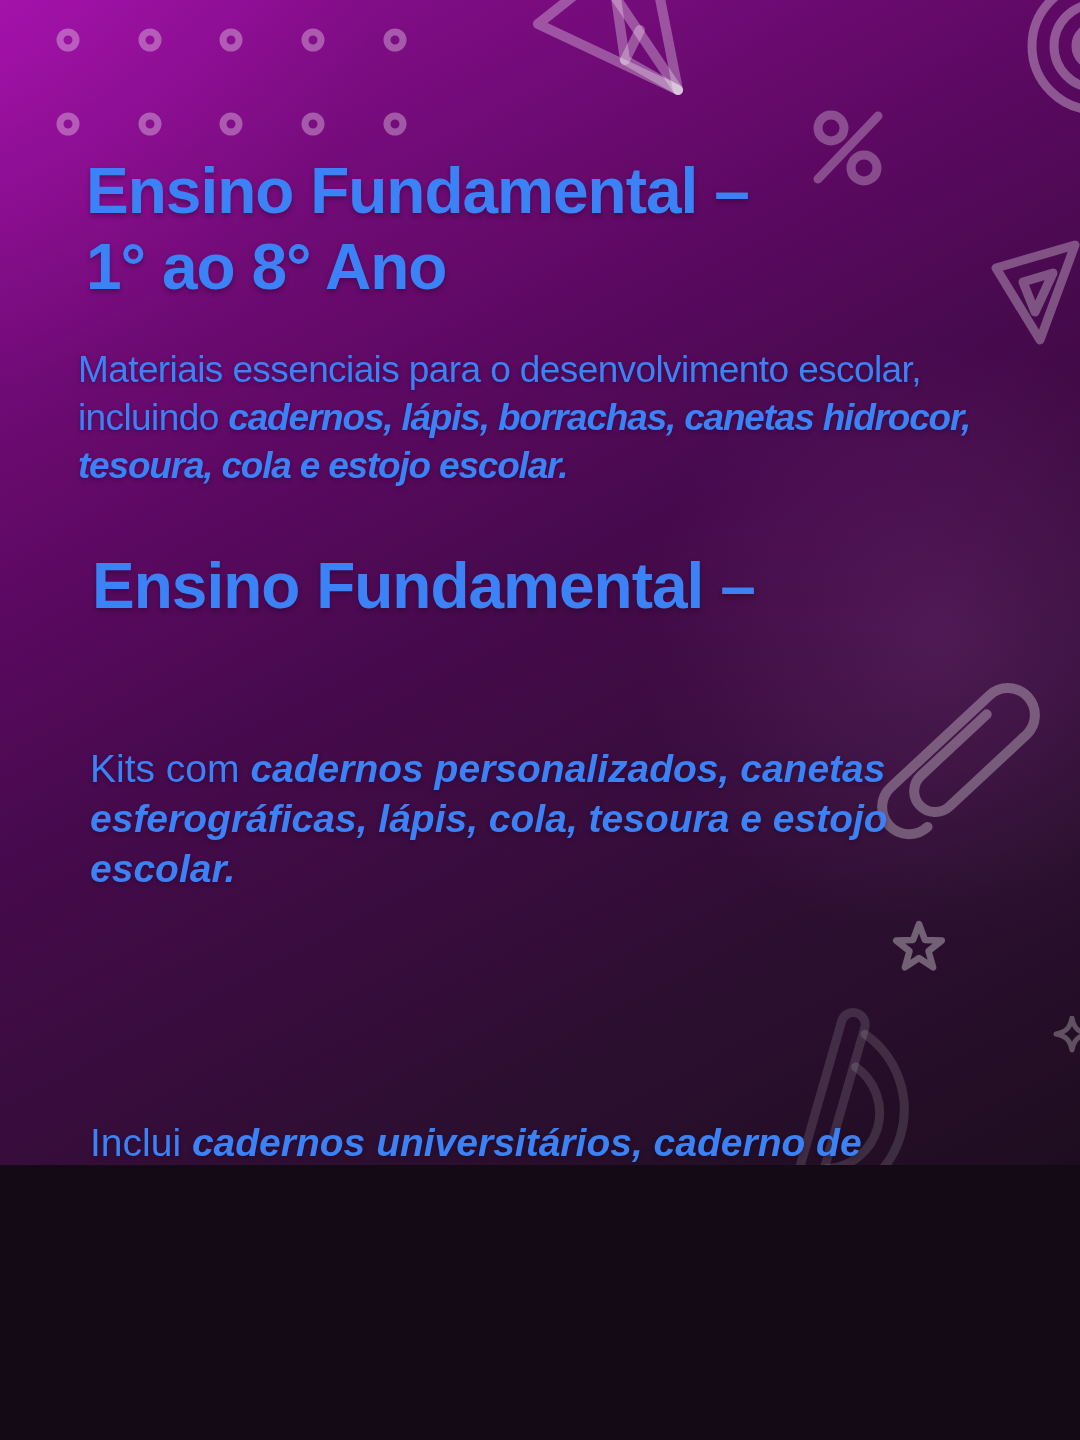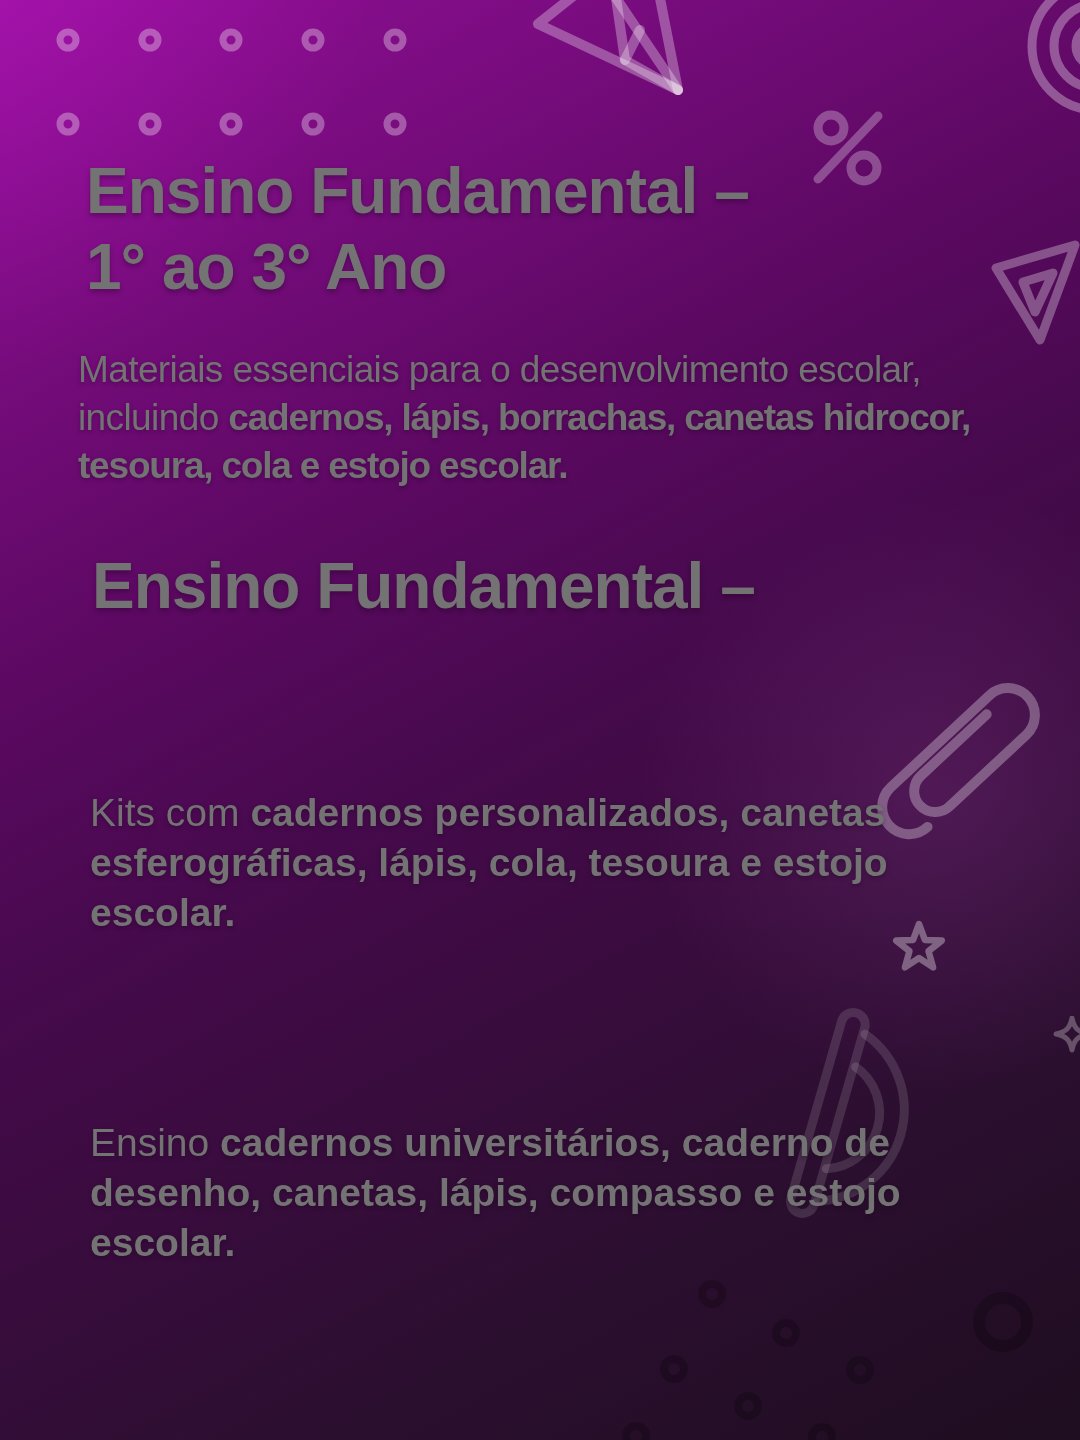--- a/index.html
+++ b/index.html
@@ -1,21 +1,21 @@
 <!DOCTYPE html>
 <html><head>
 <meta charset="utf-8">
 <style>
   html,body{margin:0;padding:0;background:#140a16;}
   .canvas{
     position:relative;
-    width:1080px;height:1440px;
+    width:1080px;height:1165px;
     overflow:hidden;
     font-family:"Liberation Sans", sans-serif;
-    color:#737373;
+    color:#3b82f6;
   }
   .bg{
     position:absolute;inset:0;
     background:
       radial-gradient(circle 430px at 87% 55%, rgba(200,95,210,0.16), transparent 70%),
       radial-gradient(circle 760px at -8% -6%, rgba(226,30,235,0.28), transparent 62%),
       linear-gradient(152deg, #930f99 0%, #7a0c80 16%, #5d0963 34%, #460a4c 50%, #3a0c3f 63%, #2b0f2f 80%, #1e0d20 100%);
   }
   svg.deco{position:absolute;display:block;}
   .heading{
@@ -23,27 +23,27 @@
     font-size:64px;line-height:76px;font-weight:700;
     letter-spacing:-1px;
     text-shadow:0 3px 5px rgba(25,0,30,0.35);
   }
   .heading .hline{display:block;white-space:pre;}
   .para{
     position:absolute;margin:0;
     font-size:37px;line-height:48px;font-weight:400;
     text-shadow:0 2px 4px rgba(25,0,30,0.35);
   }
-  .para .em{font-weight:700;}
+  .para .em{font-weight:700;font-style:italic;}
   .para.condensed{letter-spacing:-0.6px;}
   .para.condensed .em{letter-spacing:-1.2px;}
   .h1pos{left:86px;top:153px;width:900px;}
   .p1pos{left:78px;top:346px;width:950px;}
   .h2pos{left:92px;top:548px;width:900px;}
-  .p2pos{left:90px;top:788px;width:930px;font-size:39px;line-height:50px;}
+  .p2pos{left:90px;top:744px;width:930px;font-size:39px;line-height:50px;}
   .h3pos{left:104px;top:944px;width:960px;}
   .p3pos{left:90px;top:1118px;width:920px;font-size:39px;line-height:50px;}
 </style>
 </head>
 <body>
 
 <div class="canvas">
   <div class="bg"></div>
 
   <svg class="deco" style="left:52px;top:24px" width="365" height="120" viewBox="0 0 365 120" fill="none" stroke="rgba(255,255,255,0.32)" stroke-width="7">
@@ -112,25 +112,25 @@
     <circle cx="114" cy="99" r="10"></circle>
     <circle cx="300" cy="100" r="10"></circle>
     <circle cx="188" cy="136" r="10"></circle>
     <circle cx="443" cy="52" r="24" stroke-width="12"></circle>
     <circle cx="76" cy="166" r="10"></circle>
     <circle cx="262" cy="167" r="10"></circle>
   </svg>
 
   <h2 class="heading h1pos">
     <span class="hline">Ensino Fundamental –</span>
-    <span class="hline">1° ao 3° Ano</span>
+    <span class="hline">1° ao 8° Ano</span>
   </h2>
   <p class="para condensed p1pos"><span>Materiais essenciais para o desenvolvimento escolar, incluindo </span><span class="em">cadernos, lápis, borrachas, canetas hidrocor, tesoura, cola e estojo escolar.</span></p>
 
   <h2 class="heading h2pos">
     <span class="hline">Ensino Fundamental –</span>
   </h2>
   <p class="para p2pos"><span>Kits com </span><span class="em">cadernos personalizados, canetas esferográficas, lápis, cola, tesoura e estojo escolar.</span></p>
 
   <h2 class="heading h3pos">
   </h2>
-  <p class="para p3pos"><span>Ensino </span><span class="em">cadernos universitários, caderno de desenho, canetas, lápis, compasso e estojo escolar.</span></p>
+  <p class="para p3pos"><span>Inclui </span><span class="em">cadernos universitários, caderno de desenho, canetas, lápis, compasso e estojo escolar.</span></p>
 </div>
 
 </body></html>

